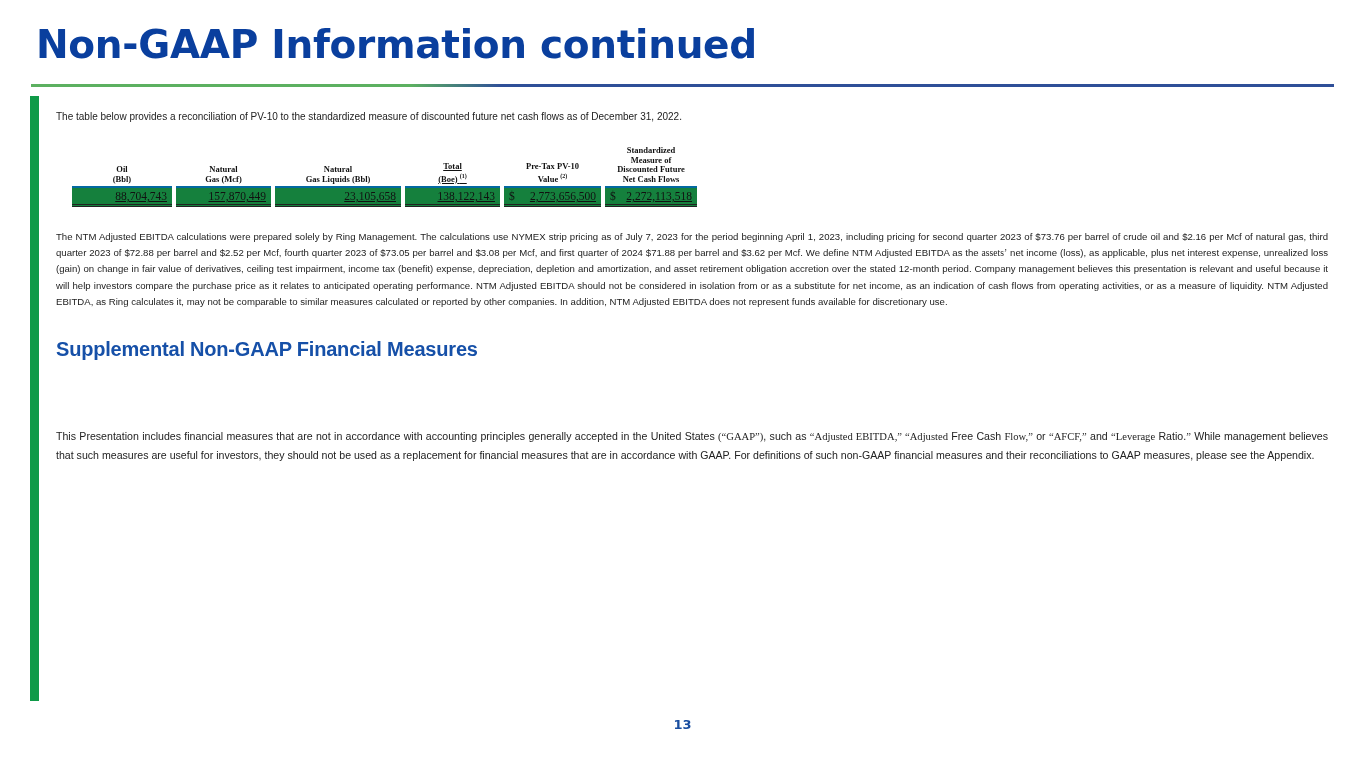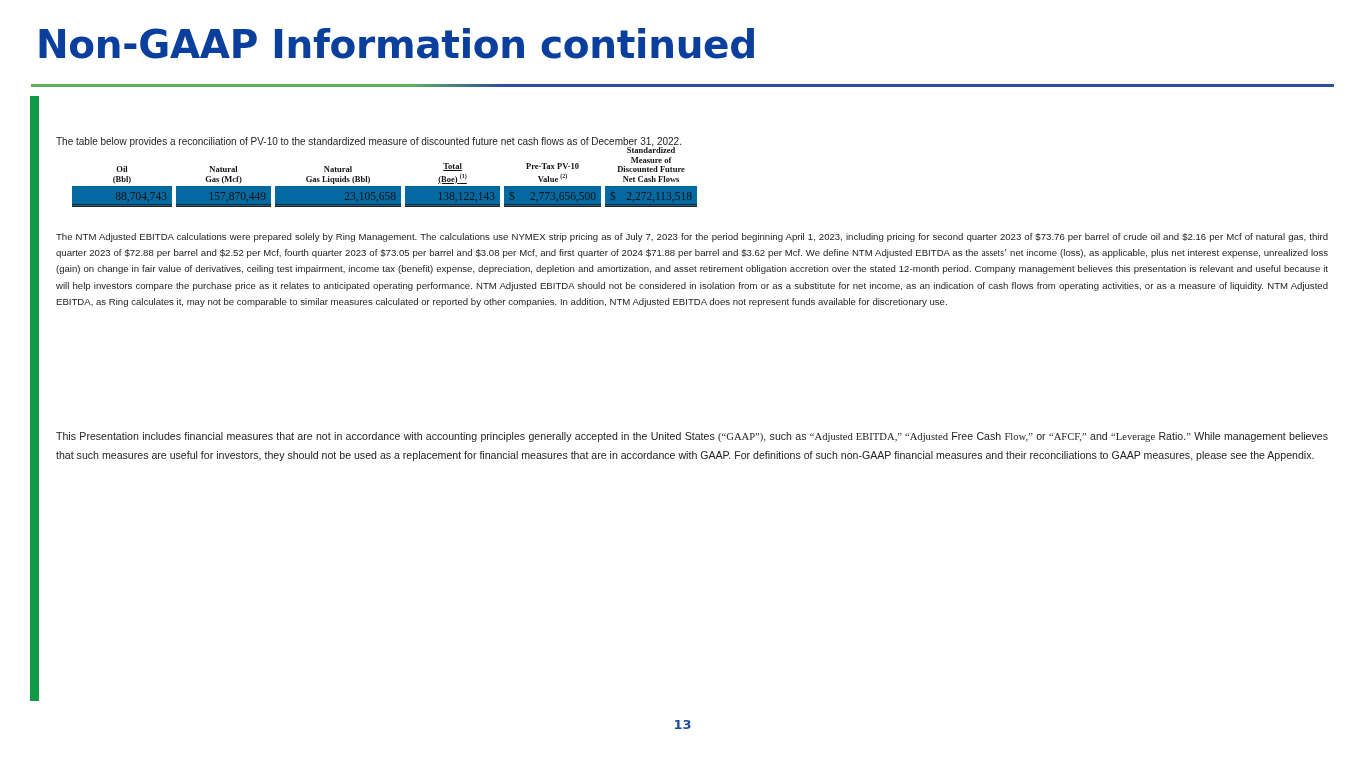--- a/index.html
+++ b/index.html
@@ -15,35 +15,35 @@
     .rule {
       position: absolute; left: 31px; top: 84px; width: 1303px; height: 3px;
       background: linear-gradient(to right, #5cb060 0px, #5cb060 380px, #2f4f98 470px, #2f4f98 100%);
     }
     .side-bar {
       position: absolute; left: 30px; top: 96px; width: 9px; height: 605px;
       background: #0f9a48;
     }
     .content { position: absolute; left: 56px; top: 110px; width: 1272px; }
 
-    .intro { font-size: 10px; color: #222; line-height: 14px; margin-top: 25px; }
+    .intro { font-size: 10px; color: #222; line-height: 14px; }
 
     table.recon {
       position: absolute; left: 12px; top: 36px;
       border-collapse: separate; border-spacing: 4px 0;
       font-family: "Liberation Serif", serif; color: #111;
     }
     table.recon th {
       font-size: 8.5px; font-weight: bold; text-align: center; vertical-align: bottom;
       line-height: 9.5px; padding: 0 4px 2px; border-bottom: 2px solid #0369a1;
     }
     table.recon th sup { font-size: 6px; }
     table.recon td {
-      font-size: 11.5px; background: #0369a1; padding: 2px 5px 1px;
-      text-align: right; border-bottom: 3px double #222; white-space: nowrap; line-height: 13px;
+      font-size: 11.5px; background: #15803d; padding: 2px 5px 1px;
+      text-align: right; border-bottom: 3px double #222; white-space: nowrap; line-height: 13px; text-decoration: underline;
     }
     table.recon td .dollar { float: left; margin-right: 10px; }
     .w-oil { width: 100px; } .w-gas { width: 95px; } .w-ngl { width: 126px; }
     .w-tot { width: 95px; text-decoration: underline; } .w-pv { width: 97px; } .w-sm { width: 92px; }
 
     .para {
       position: absolute; left: 0; width: 1272px;
       font-size: 9.6px; line-height: 16.2px; color: #222; text-align: justify;
     }
     .para .serif { font-family: "Liberation Serif", serif; }
@@ -109,17 +109,18 @@
         <td>23,105,658</td>
         <td>138,122,143</td>
         <td><span class="dollar">$</span><span>2,773,656,500</span></td>
         <td><span class="dollar">$</span><span>2,272,113,518</span></td>
       </tr>
     </tbody>
   </table>
 
   <p class="para p1"><span>The NTM Adjusted EBITDA calculations were prepared solely by Ring Management. The calculations use NYMEX strip pricing as of July 7, 2023 for the period beginning April 1, 2023, including pricing for second quarter 2023 of $73.76 per barrel of crude oil and $2.16 per Mcf of natural gas, third quarter 2023 of $72.88 per barrel and $2.52 per Mcf, fourth quarter 2023 of $73.05 per barrel and $3.08 per Mcf, and first quarter of 2024 $71.88 per barrel and $3.62 per Mcf. We define NTM Adjusted EBITDA as the </span><span class="serif">assets’</span><span> net income (loss), as applicable, plus net interest expense, unrealized loss (gain) on change in fair value of derivatives, ceiling test impairment, income tax (benefit) expense, depreciation, depletion and amortization, and asset retirement obligation accretion over the stated 12-month period. Company management believes this presentation is relevant and useful because it will help investors compare the purchase price as it relates to anticipated operating performance. NTM Adjusted EBITDA should not be considered in isolation from or as a substitute for net income, as an indication of cash flows from operating activities, or as a measure of liquidity. NTM Adjusted EBITDA, as Ring calculates it, may not be comparable to similar measures calculated or reported by other companies. In addition, NTM Adjusted EBITDA does not represent funds available for discretionary use.</span></p>
 
+  <h2 class="subhead">Supplemental Non-GAAP Financial Measures</h2>
 
   <p class="para p2"><span>This Presentation includes financial measures that are not in accordance with accounting principles generally accepted in the United States </span><span class="serif">(“GAAP”)</span><span>, such as </span><span class="serif">“Adjusted EBITDA,” “Adjusted</span><span> Free Cash </span><span class="serif">Flow,”</span><span> or </span><span class="serif">“AFCF,”</span><span> and </span><span class="serif">“Leverage</span><span> Ratio.</span><span class="serif">”</span><span> While management believes that such measures are useful for investors, they should not be used as a replacement for financial measures that are in accordance with GAAP. For definitions of such non-GAAP financial measures and their reconciliations to GAAP measures, please see the Appendix.</span></p>
 </div>
 
 <div class="page-num">13</div>
 
 </body></html>

